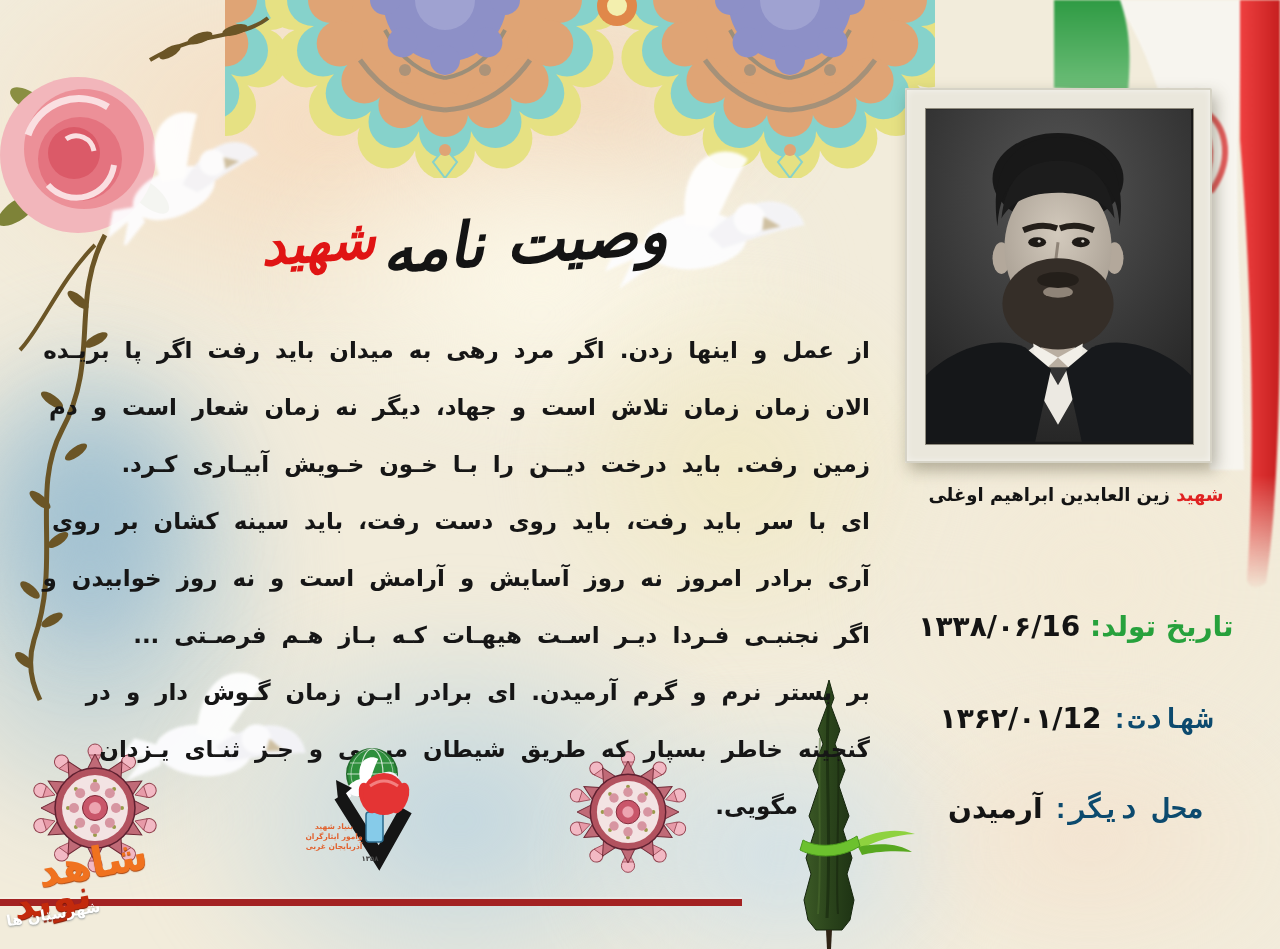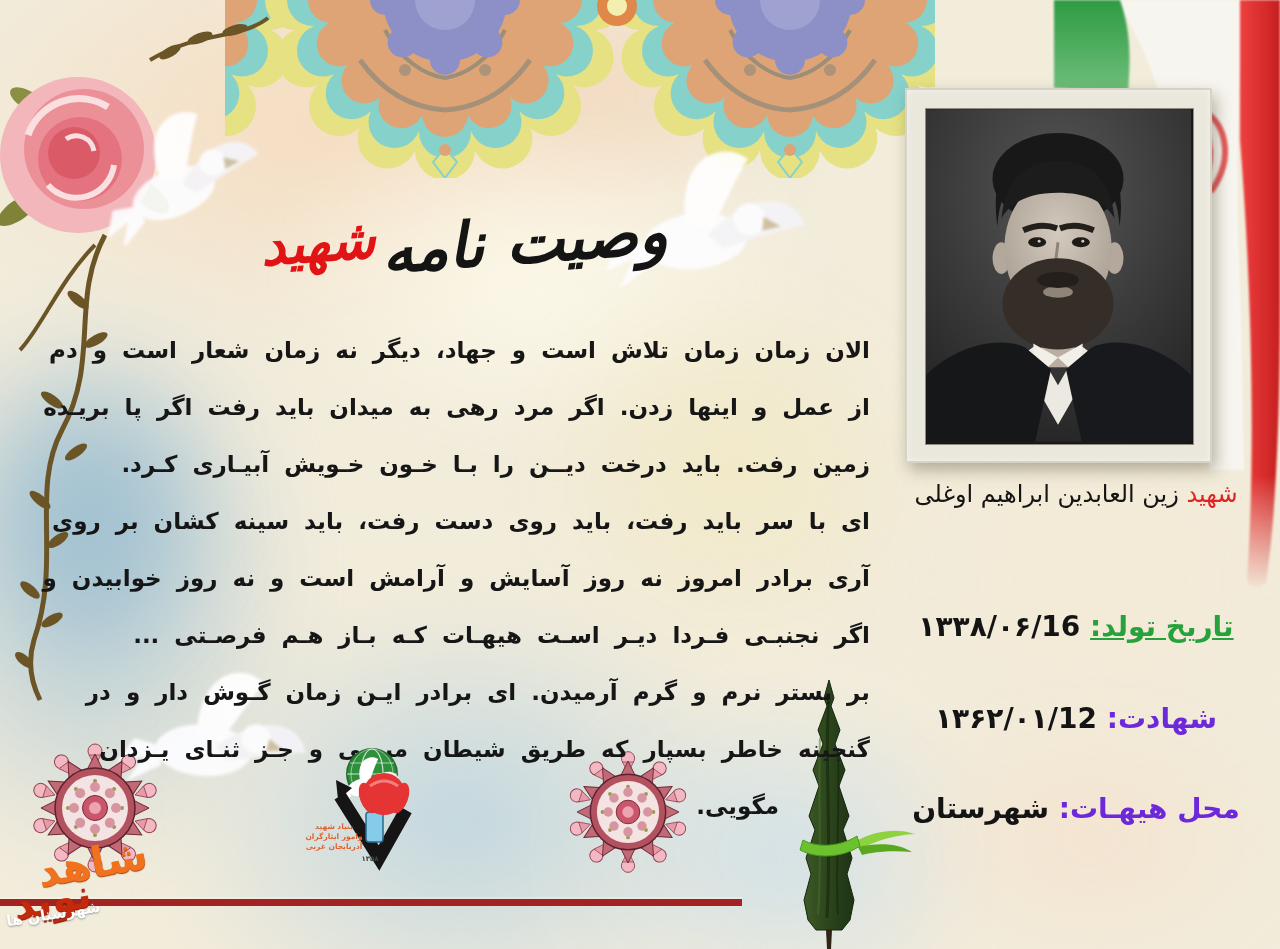--- a/index.html
+++ b/index.html
@@ -11,34 +11,34 @@
   .mandala{position:absolute;z-index:2;}
   .title{position:absolute;left:250px;top:186px;width:430px;height:135px;z-index:3;
          direction:rtl;text-align:center;font-weight:bold;font-style:italic;
          transform:rotate(-4deg);line-height:120px;white-space:nowrap;}
   .title .t-black{font-size:62px;color:#141414;}
   .title .t-red{font-size:54px;color:#e01414;position:relative;top:-16px;}
   .will{position:absolute;left:22px;top:322px;width:848px;z-index:3;direction:rtl;
         text-align:right;font-weight:bold;color:#161616;font-size:23px;
         line-height:57px;word-spacing:7px;}
   .will div{white-space:nowrap;height:57px;}
-  .will div:last-child{margin-right:91px;}
+  .will div:last-child{margin-right:72px;}
   .frame{position:absolute;left:905px;top:88px;width:307px;height:375px;z-index:3;
          background:#eae7dc;box-shadow:4px 7px 16px rgba(70,65,40,.38), inset 0 0 0 2px #d6d3c6, inset 0 0 8px rgba(255,255,255,.8);
          border-radius:2px;box-sizing:border-box;padding:20px;}
   .frame .photo{width:100%;height:100%;border:1px solid #8f8b7e;box-shadow:inset 0 0 10px rgba(0,0,0,.6);
                 background:#222;overflow:hidden;}
   .frame svg{display:block;filter:blur(.4px);}
   .mname{position:absolute;left:876px;top:476px;width:400px;z-index:3;direction:rtl;
-         text-align:center;font-weight:normal;font-size:24px;line-height:37px;color:#141414;}
+         text-align:center;font-weight:bold;font-size:18px;line-height:37px;color:#141414;}
   .mname .red{color:#e02222;}
   .irow{position:absolute;left:876px;width:400px;z-index:3;direction:rtl;text-align:center;
         font-weight:bold;font-size:28px;color:#141414;white-space:nowrap;}
-  .lab-green{color:#27a13c;text-decoration:underline;}
-  .lab-red{color:#6d28d9;}
+  .lab-green{color:#27a13c;}
+  .lab-red{color:#0c4a6e;font-family:Liberation Mono, monospace;}
   .footer-line{position:absolute;left:0;top:899px;width:742px;height:7px;z-index:2;
                background:#a32222;box-shadow:0 -2px 0 rgba(255,255,255,.25);}
   .brand{position:absolute;left:6px;top:843px;width:175px;height:95px;z-index:4;
          transform:rotate(-10deg);direction:rtl;}
   .brand .w1{position:absolute;left:36px;top:-4px;font-size:42px;font-weight:bold;
              color:#f0721f;text-shadow:0 1px 1px #a8450e;}
   .brand .w2{position:absolute;left:6px;top:26px;font-size:40px;font-weight:bold;
              color:#c32a0c;text-shadow:0 1px 1px #7d1703;}
   .brand-region{position:absolute;left:6px;top:905px;z-index:4;transform:rotate(-9deg);
                 direction:rtl;font-size:15px;font-weight:bold;color:#fff;
@@ -308,22 +308,22 @@
 
   <div class="footer-line"></div>
 
   <div class="title">
     <span class="t-black">وصیت نامه</span>
     <span> </span>
     <span class="t-red">شهید</span>
   </div>
 
   <div class="will">
+    <div>از عمل و اینها زدن. اگر مرد رهی به میدان باید رفت اگر پا بریـده</div>
     <div>الان زمان زمان تلاش است و جهاد، دیگر نه زمان شعار است و دم</div>
-    <div>از عمل و اینها زدن. اگر مرد رهی به میدان باید رفت اگر پا بریـده</div>
     <div>زمین رفت. باید درخت دیــن را بـا خـون خـویش آبیـاری کـرد.</div>
     <div>ای با سر باید رفت، باید روی دست رفت، باید سینه کشان بر روی</div>
     <div>آری برادر امروز نه روز آسایش و آرامش است و نه روز خوابیدن و</div>
     <div>اگر نجنبـی فـردا دیـر اسـت هیهـات کـه بـاز هـم فرصـتی ...</div>
     <div>بر بستر نرم و گرم آرمیدن. ای برادر ایـن زمان گـوش دار و در</div>
     <div>گنجینه خاطر بسپار که طریق شیطان مپویی و جـز ثنـای یـزدان</div>
     <div>مگویی.</div>
   </div>
 
   <div class="frame">
@@ -366,23 +366,23 @@
     <span class="lab-green">تاریخ تولد:</span>
     <span> </span>
     <span>۱۳۳۸/۰۶/16</span>
   </div>
   <div class="irow" style="top:702px">
     <span class="lab-red">شهادت:</span>
     <span> </span>
     <span>۱۳۶۲/۰۱/12</span>
   </div>
   <div class="irow" style="top:792px">
-    <span class="lab-red">محل هیهـات:</span>
+    <span class="lab-red">محل دیگر:</span>
     <span> </span>
-    <span>شهرستان</span>
+    <span>آرمیدن</span>
   </div>
 
   <svg class="layer" style="left:296px;top:738px;z-index:4" width="152" height="152" viewBox="0 0 152 152">
     <g>
       <circle cx="76" cy="36" r="25" fill="#2e8f3c" stroke="#256f2f" stroke-width="2"></circle>
       <ellipse cx="76" cy="36" rx="11" ry="25" fill="none" stroke="#ffffff" stroke-width="1.2" opacity=".75"></ellipse>
       <ellipse cx="76" cy="36" rx="21" ry="25" fill="none" stroke="#ffffff" stroke-width="1" opacity=".5"></ellipse>
       <line x1="51" y1="36" x2="101" y2="36" stroke="#ffffff" stroke-width="1.2" opacity=".75"></line>
       <line x1="54" y1="25" x2="98" y2="25" stroke="#ffffff" stroke-width="1" opacity=".6"></line>
     </g>

